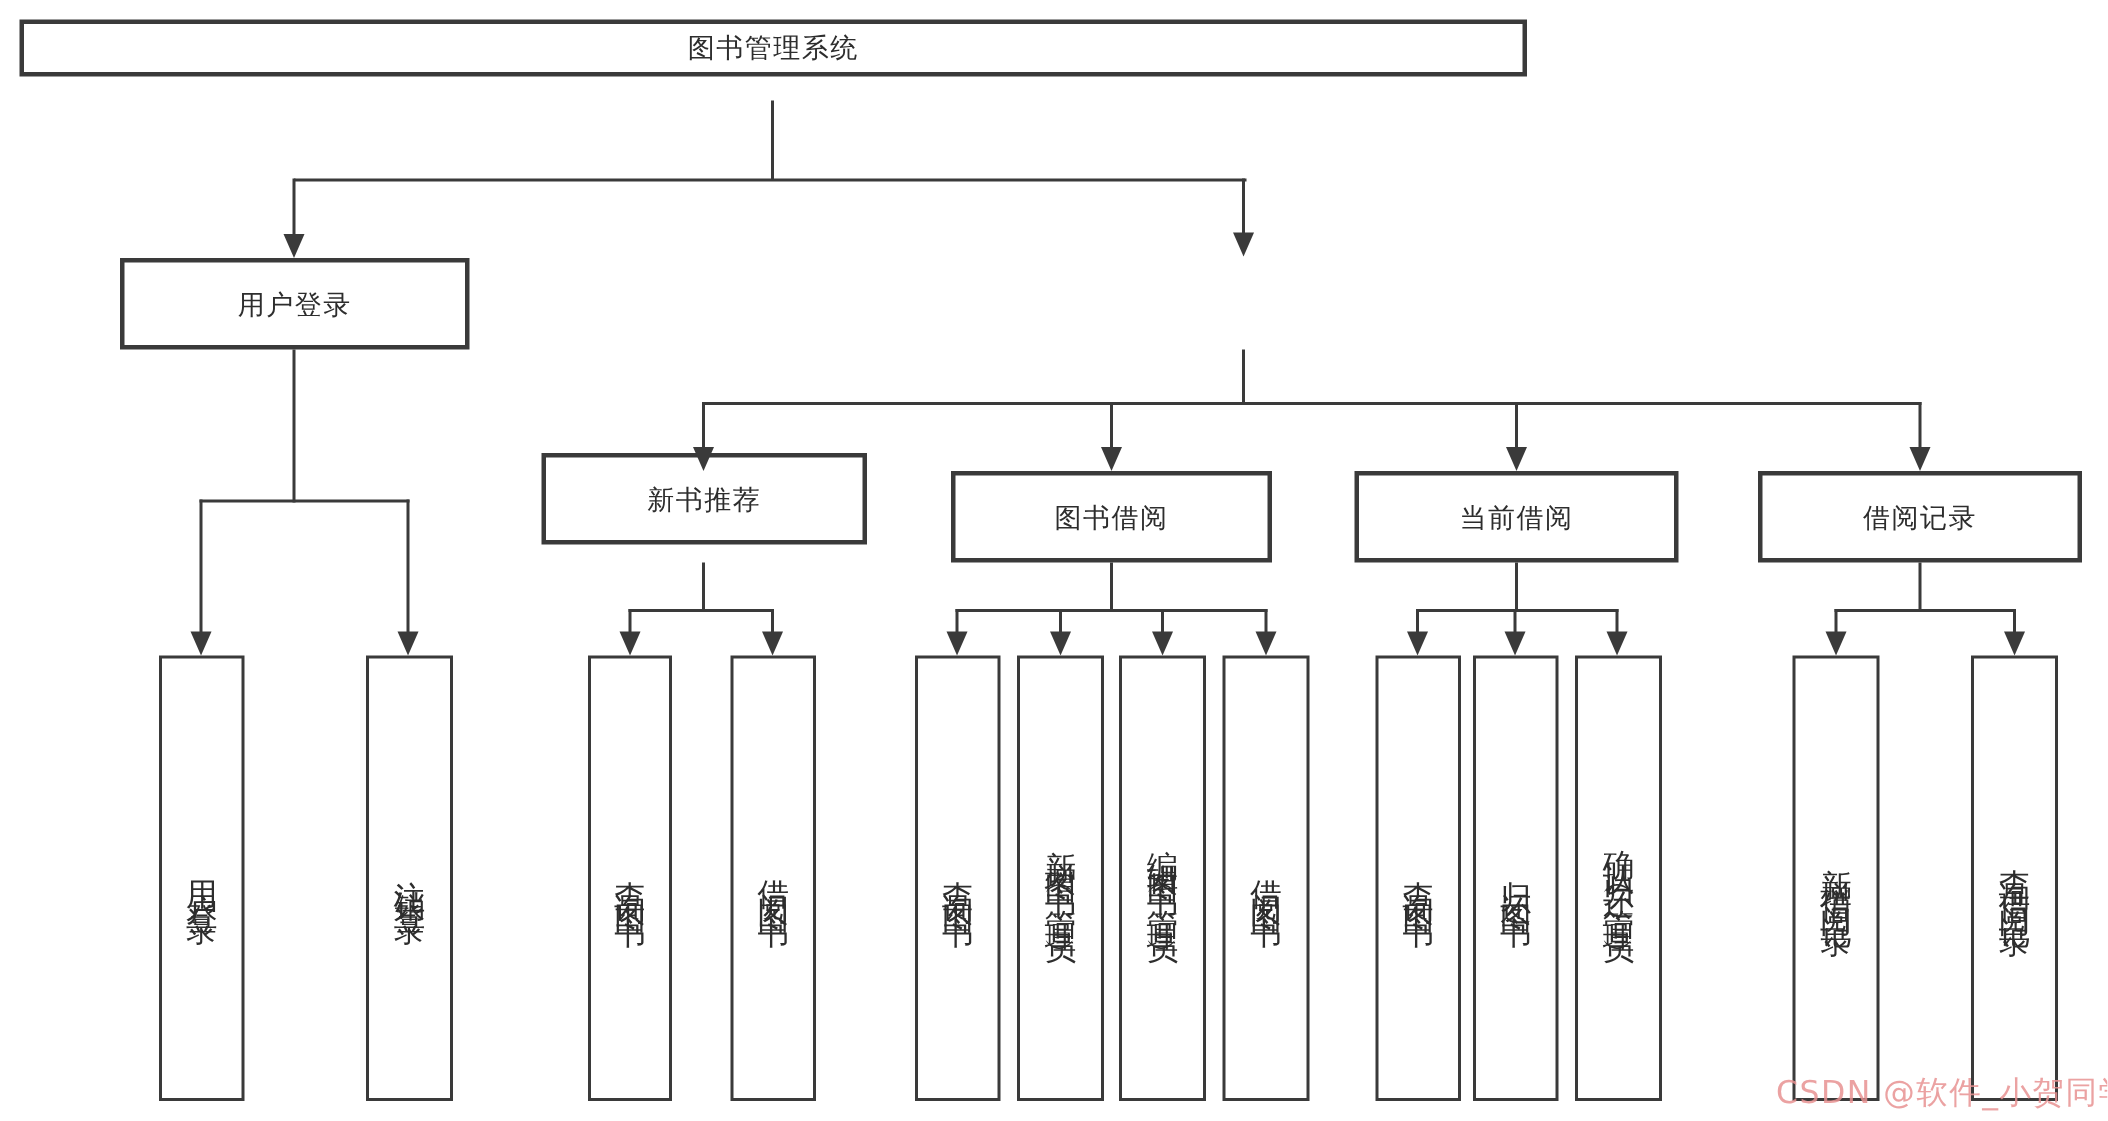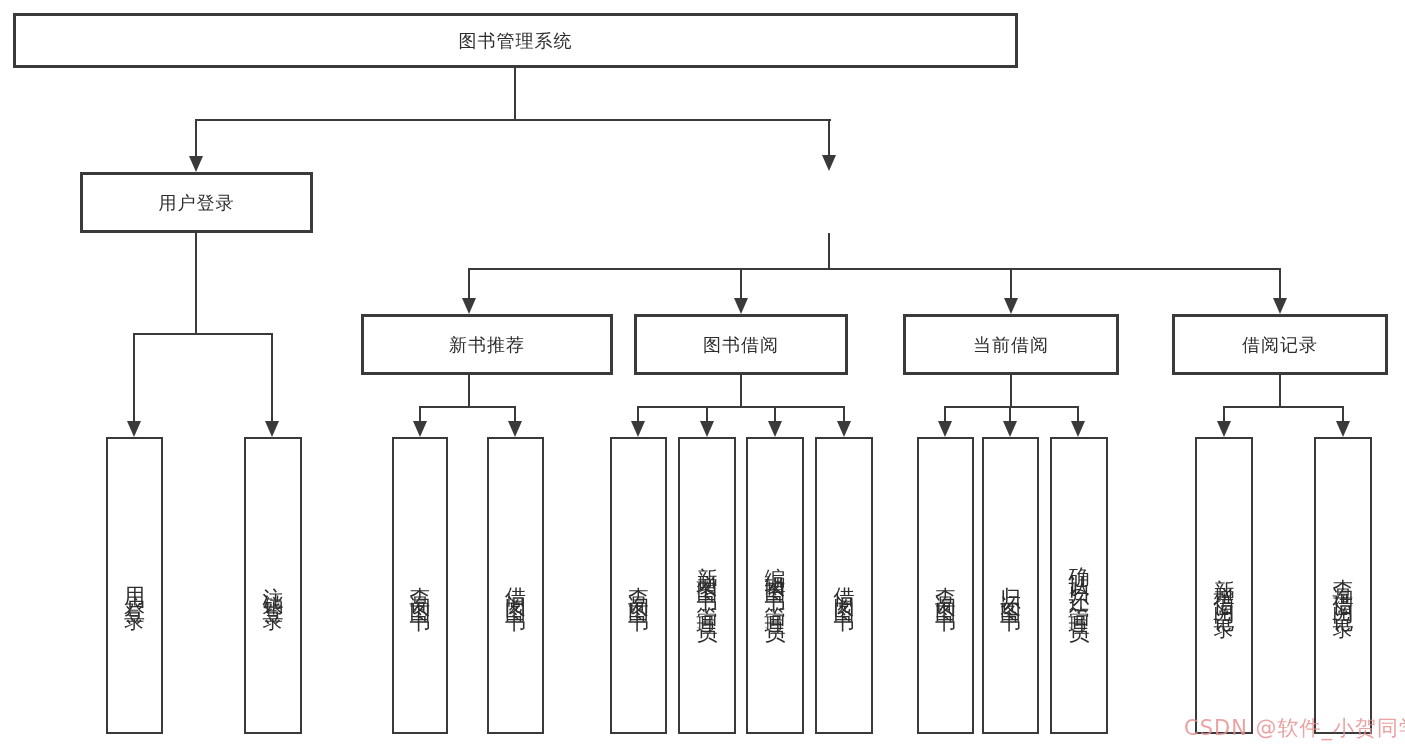--- a/index.html
+++ b/index.html
@@ -51,26 +51,26 @@
     letter-spacing: 1px;
     color: rgba(232, 146, 146, 0.85);
     white-space: nowrap;
   }
 </style>
 </head>
 <body>
 
 <div class="stage">
 
-  <div class="box hbox root-box" style="left:13px; top:13px; width:1005px; height:55px;">图书管理系统</div>
+  <div class="box hbox root-box" style="left:13px; top:13px; width:1005px; height:38px;">图书管理系统</div>
 
   <div class="box hbox" style="left:80px; top:172px; width:233px; height:61px;">用户登录</div>
 
 
-  <div class="box hbox" style="left:361px; top:314px; width:252px; height:61px;">新书推荐</div>
+  <div class="box hbox" style="left:361px; top:302px; width:217px; height:61px;">新书推荐</div>
 
   <div class="box hbox" style="left:634px; top:314px; width:214px; height:61px;">图书借阅</div>
 
   <div class="box hbox" style="left:903px; top:314px; width:216px; height:61px;">当前借阅</div>
 
   <div class="box hbox" style="left:1172px; top:314px; width:216px; height:61px;">借阅记录</div>
 
   <div class="box vbox" style="left:106px; top:437px; width:57px; height:297px;">用户登录</div>
   <div class="box vbox" style="left:244px; top:437px; width:58px; height:297px;">注销登录</div>
 

